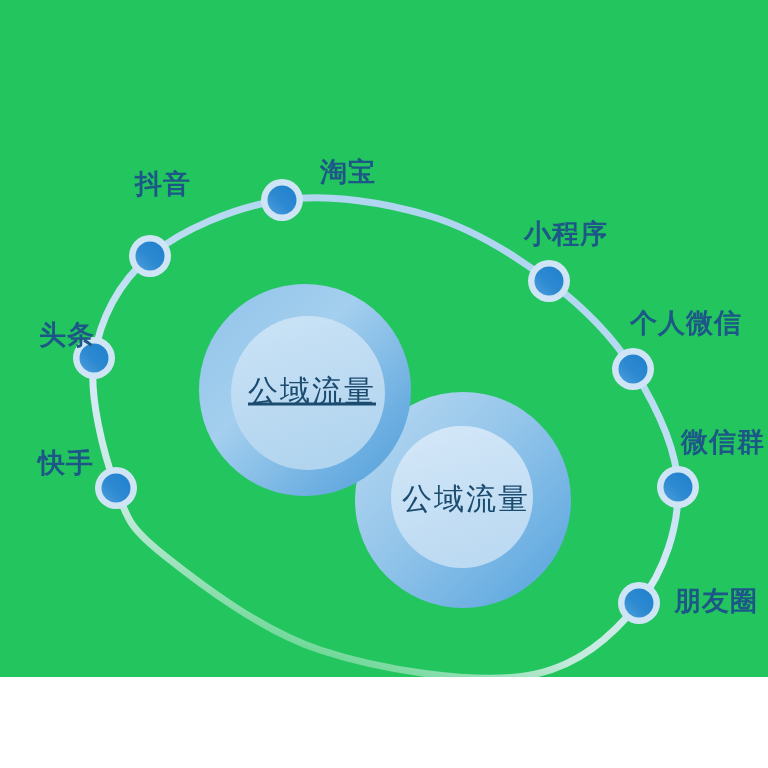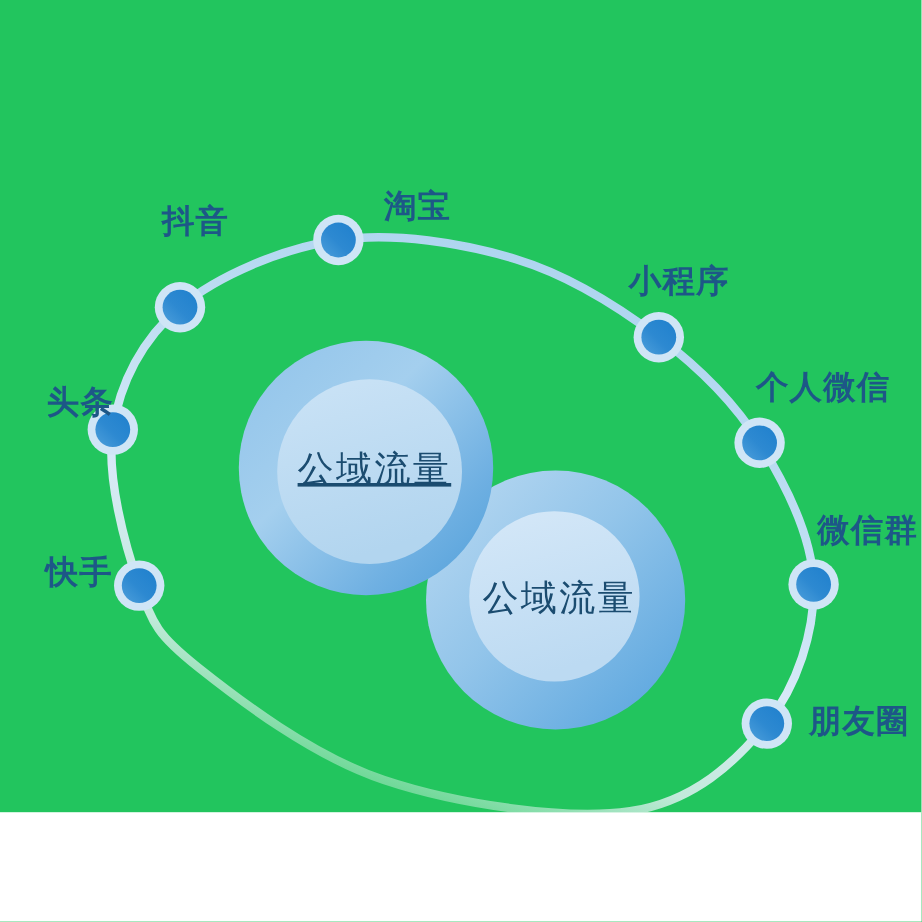--- a/index.html
+++ b/index.html
@@ -96,21 +96,21 @@
         <circle cx="678" cy="487" r="14.5" fill="url(#gradNode)"></circle>
         <circle cx="639" cy="603" r="21" fill="#cfe5f6"></circle>
         <circle cx="639" cy="603" r="14.5" fill="url(#gradNode)"></circle>
       </g>
   </svg>
 
   <div id="label-layer">
       <div class="node-label" style="left: 348px; top: 172px;">淘宝</div>
       <div class="node-label" style="left: 163px; top: 184px;">抖音</div>
       <div class="node-label" style="left: 67px; top: 309px; margin-top: 26px;">头条</div>
-      <div class="node-label" style="left: 66px; top: 463px; margin-top: 14px;">快手</div>
+      <div class="node-label" style="left: 66px; top: 463px;">快手</div>
       <div class="node-label" style="left: 566px; top: 234px;">小程序</div>
       <div class="node-label" style="left: 686px; top: 323px;">个人微信</div>
       <div class="node-label" style="left: 723px; top: 442px; text-align: right;">微信群</div>
       <div class="node-label" style="left: 716px; top: 601px;">朋友圈</div>
       <div class="circle-label" style="left: 312px; top: 391px; text-decoration: underline;">公域流量</div>
       <div class="circle-label" style="left: 466px; top: 499px;">公域流量</div>
     </div>
 </div>
 
 </body></html>

